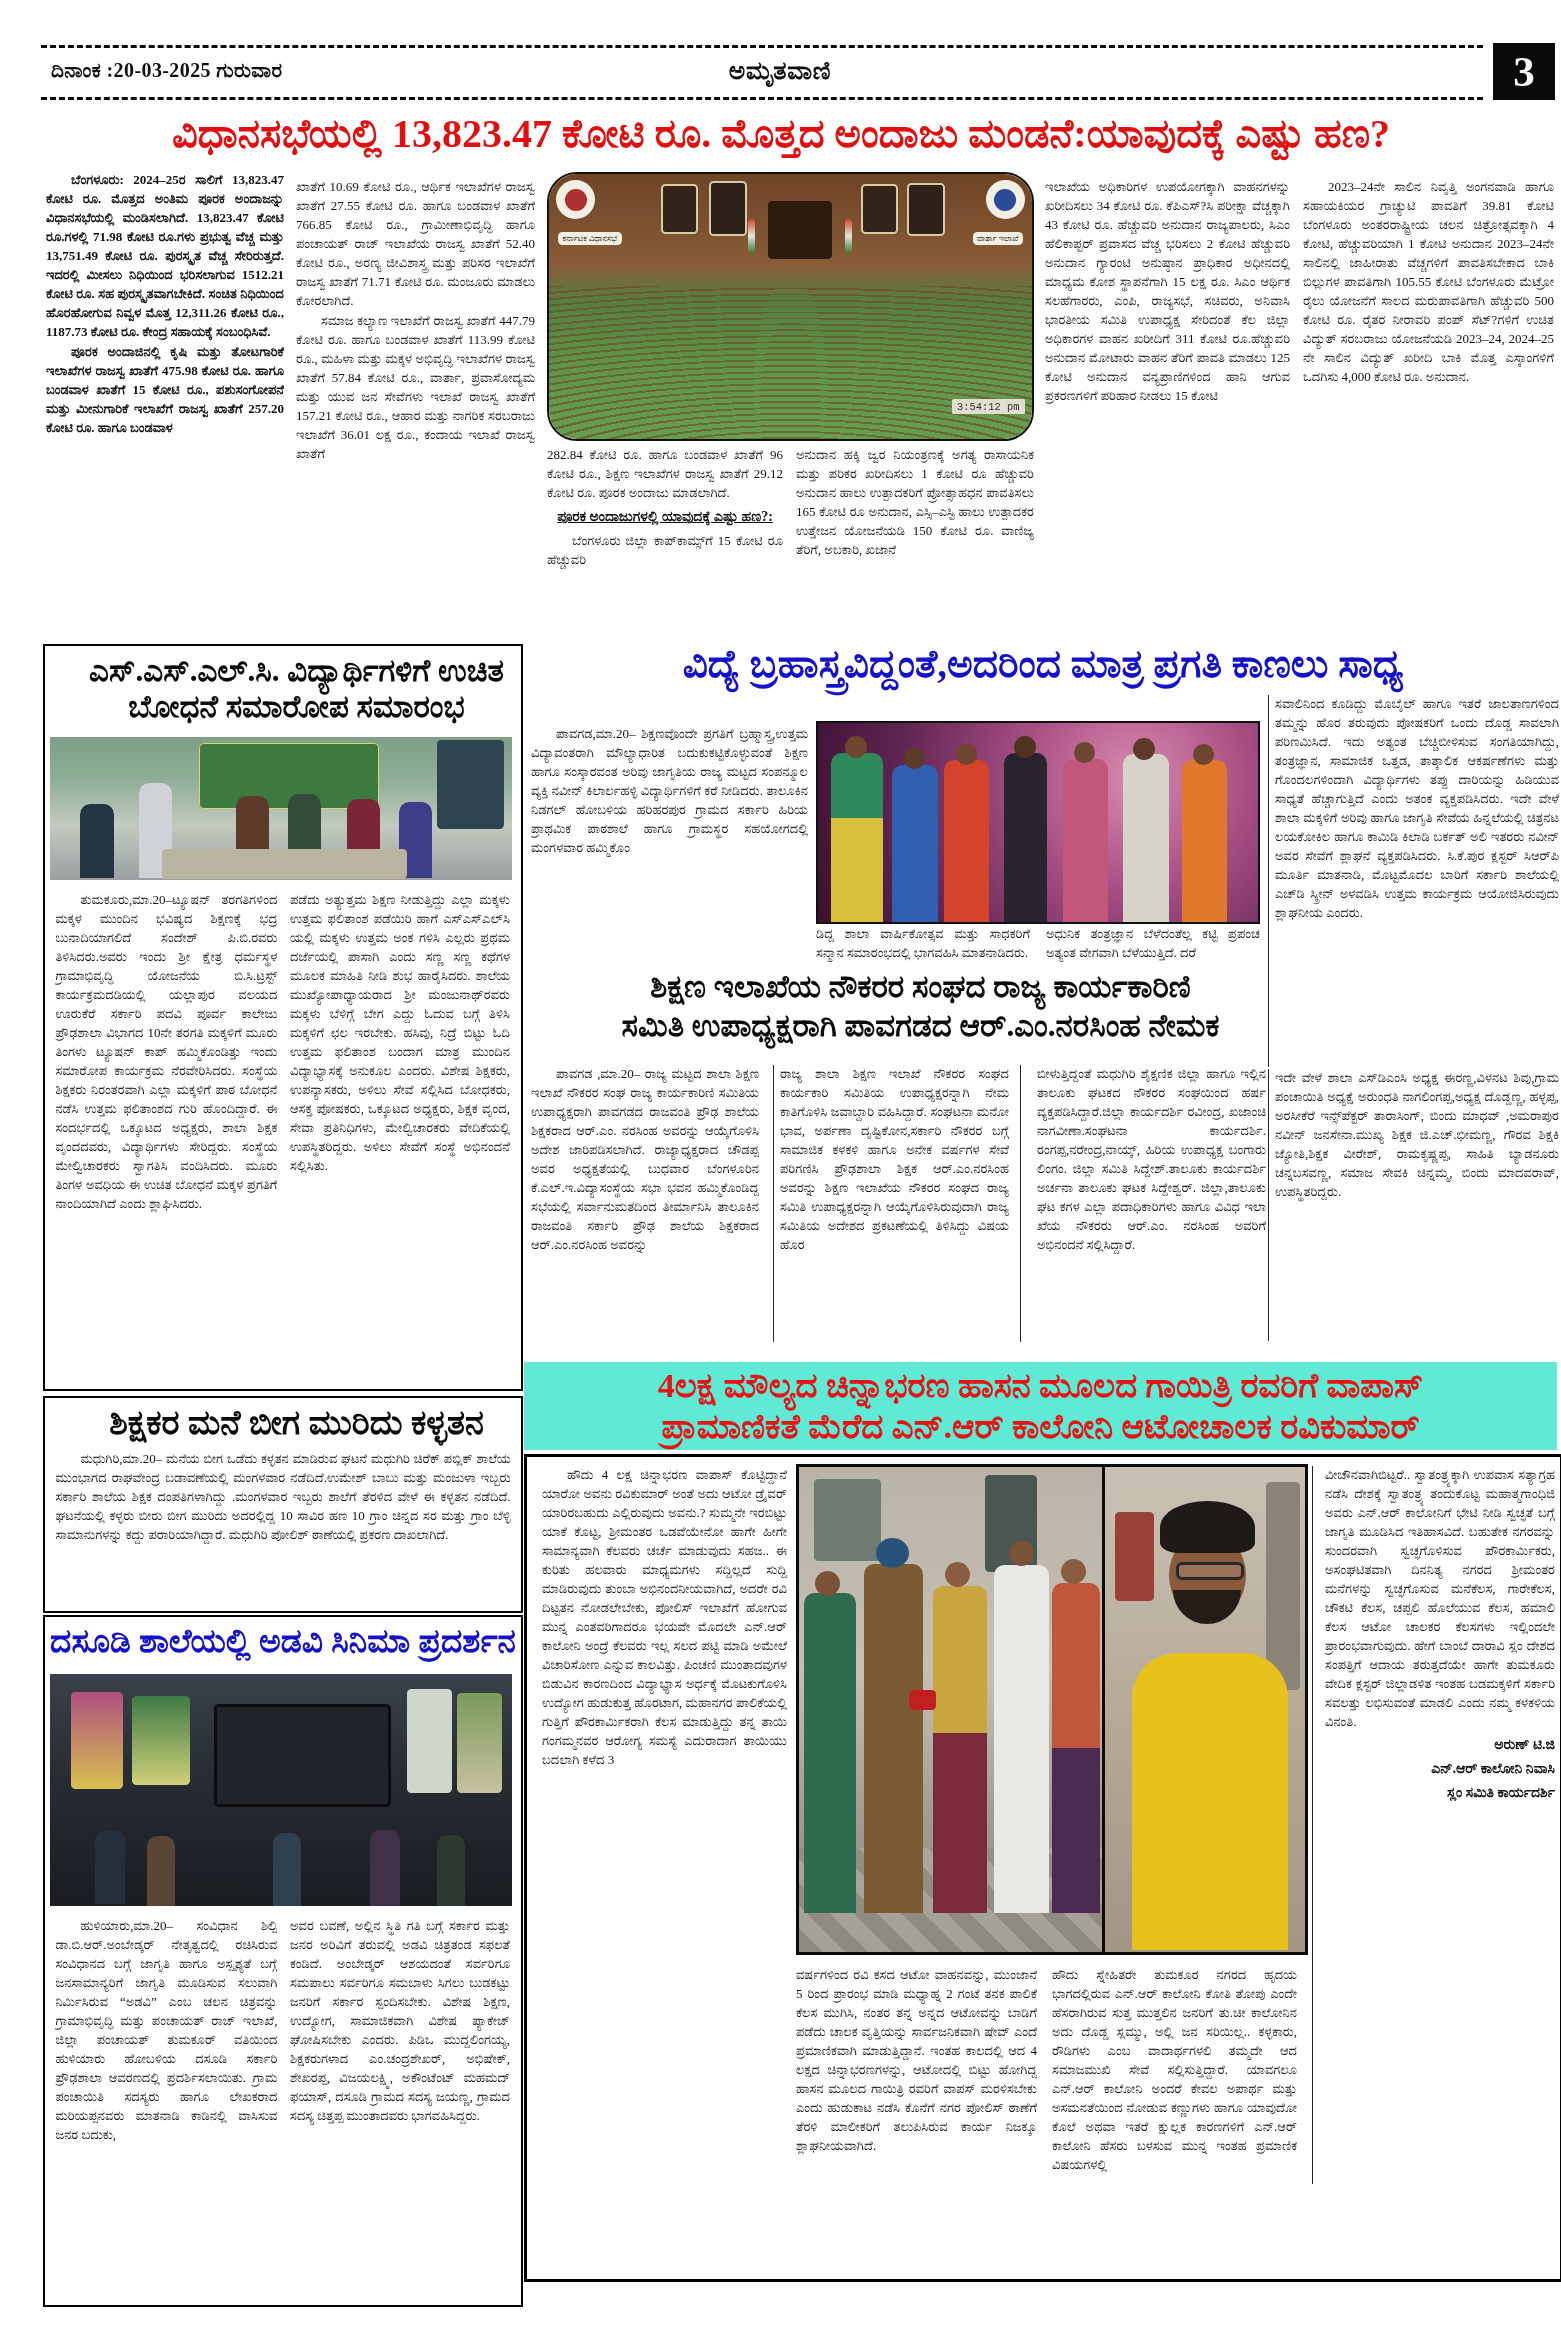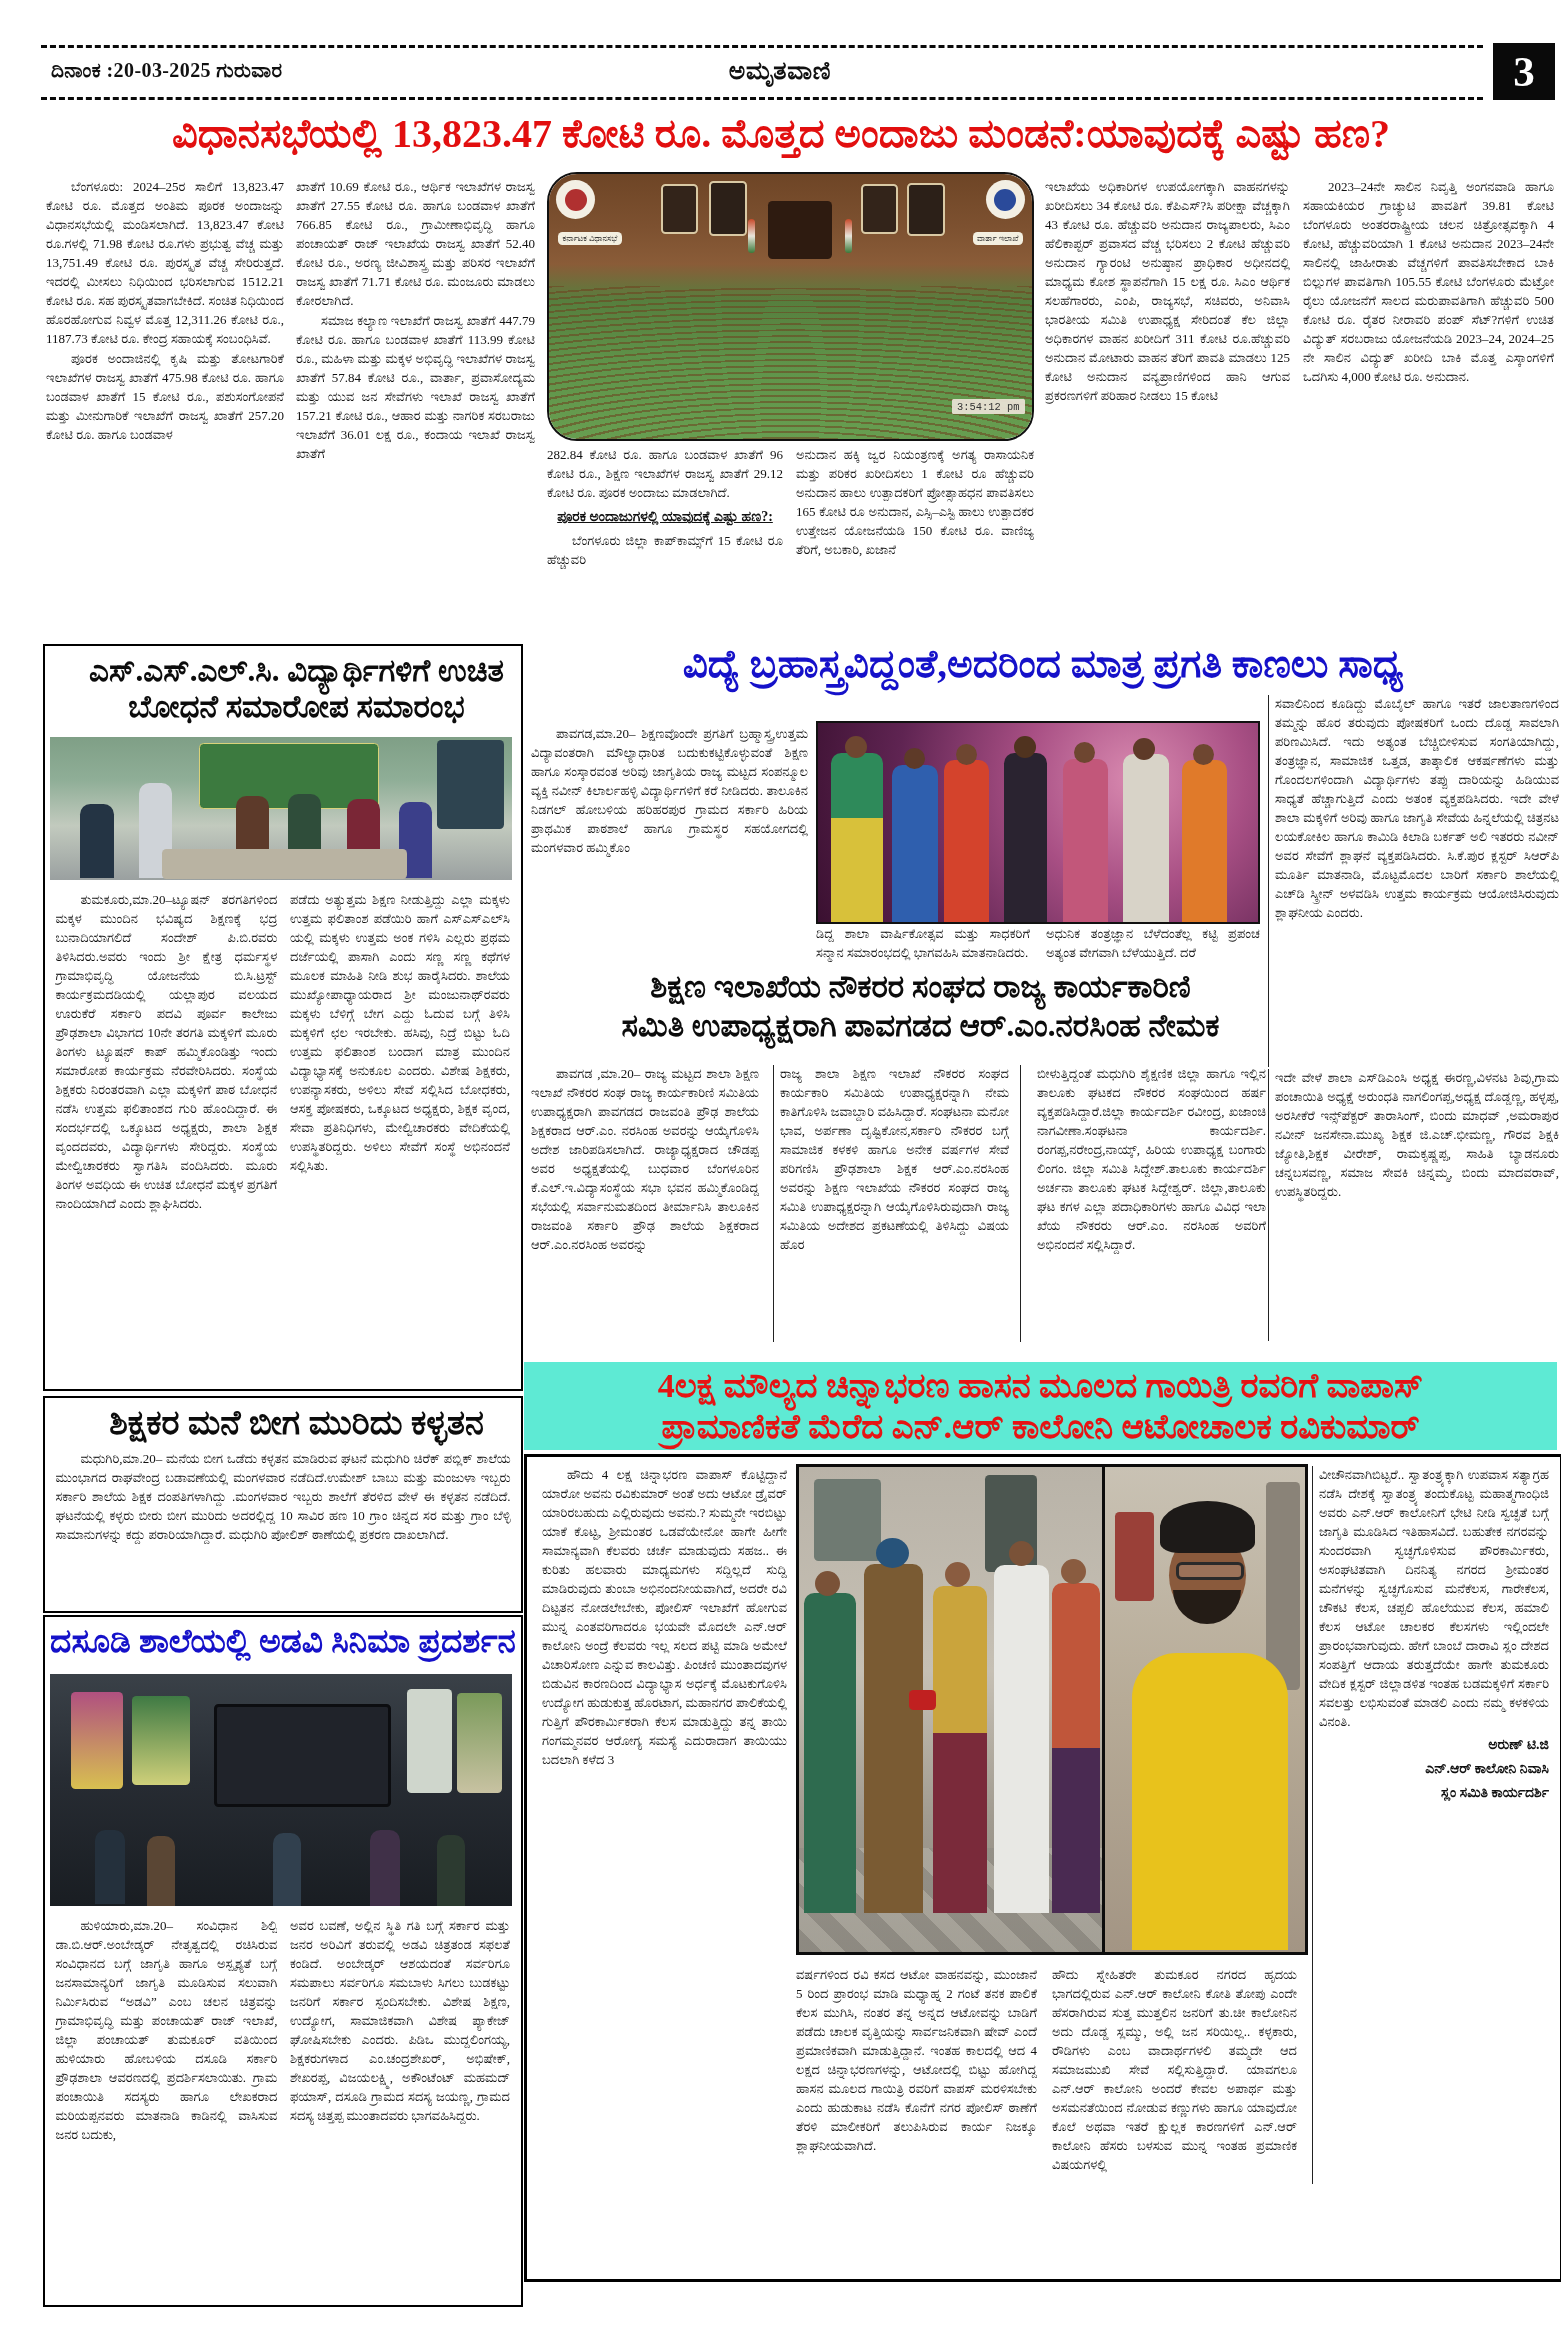--- a/index.html
+++ b/index.html
@@ -38,21 +38,21 @@
 <div id="page">
 
   <div class="abs dashline" style="left:41px;top:45px;width:1442px;"></div>
   <div class="abs dateline" style="left:51px;top:59px;width:446px;">ದಿನಾಂಕ :20-03-2025 ಗುರುವಾರ</div>
   <div class="abs masthead" style="left:520px;top:57px;width:520px;">ಅಮೃತವಾಣಿ</div>
   <div class="abs dashline" style="left:41px;top:97px;width:1442px;"></div>
   <div class="abs pagenum-box" style="left:1493px;top:43px;width:62px;height:57px;">3</div>
 
   <div class="abs lead-head" style="left:30px;top:110px;width:1502px;">ವಿಧಾನಸಭೆಯಲ್ಲಿ 13,823.47 ಕೋಟಿ ರೂ. ಮೊತ್ತದ ಅಂದಾಜು ಮಂಡನೆ:ಯಾವುದಕ್ಕೆ ಎಷ್ಟು ಹಣ?</div>
 
-  <div class="abs col" style="left:46px;top:178px;width:238px;height:459px;">
+  <div class="abs col" style="left:46px;top:171px;width:238px;height:459px;font-weight:bold;">
     <p>ಬೆಂಗಳೂರು: 2024–25ರ ಸಾಲಿಗೆ 13,823.47 ಕೋಟಿ ರೂ. ಮೊತ್ತದ ಅಂತಿಮ ಪೂರಕ ಅಂದಾಜನ್ನು ವಿಧಾನಸಭೆಯಲ್ಲಿ ಮಂಡಿಸಲಾಗಿದೆ. 13,823.47 ಕೋಟಿ ರೂ.ಗಳಲ್ಲಿ 71.98 ಕೋಟಿ ರೂ.ಗಳು ಪ್ರಭುತ್ವ ವೆಚ್ಚ ಮತ್ತು 13,751.49 ಕೋಟಿ ರೂ. ಪುರಸ್ಕೃತ ವೆಚ್ಚ ಸೇರಿರುತ್ತದೆ. ಇದರಲ್ಲಿ ಮೀಸಲು ನಿಧಿಯಿಂದ ಭರಿಸಲಾಗುವ 1512.21 ಕೋಟಿ ರೂ. ಸಹ ಪುರಸ್ಕೃತವಾಗಬೇಕಿದೆ. ಸಂಚಿತ ನಿಧಿಯಿಂದ ಹೊರಹೋಗುವ ನಿವ್ವಳ ಮೊತ್ತ 12,311.26 ಕೋಟಿ ರೂ., 1187.73 ಕೋಟಿ ರೂ. ಕೇಂದ್ರ ಸಹಾಯಕ್ಕೆ ಸಂಬಂಧಿಸಿವೆ.</p>
     <p>ಪೂರಕ ಅಂದಾಜಿನಲ್ಲಿ ಕೃಷಿ ಮತ್ತು ತೋಟಗಾರಿಕೆ ಇಲಾಖೆಗಳ ರಾಜಸ್ವ ಖಾತೆಗೆ 475.98 ಕೋಟಿ ರೂ. ಹಾಗೂ ಬಂಡವಾಳ ಖಾತೆಗೆ 15 ಕೋಟಿ ರೂ., ಪಶುಸಂಗೋಪನೆ ಮತ್ತು ಮೀನುಗಾರಿಕೆ ಇಲಾಖೆಗೆ ರಾಜಸ್ವ ಖಾತೆಗೆ 257.20 ಕೋಟಿ ರೂ. ಹಾಗೂ ಬಂಡವಾಳ</p>
   </div>
   <div class="abs col" style="left:296px;top:178px;width:239px;height:459px;">
     <p class="noind">ಖಾತೆಗೆ 10.69 ಕೋಟಿ ರೂ., ಆರ್ಥಿಕ ಇಲಾಖೆಗಳ ರಾಜಸ್ವ ಖಾತೆಗೆ 27.55 ಕೋಟಿ ರೂ. ಹಾಗೂ ಬಂಡವಾಳ ಖಾತೆಗೆ 766.85 ಕೋಟಿ ರೂ., ಗ್ರಾಮೀಣಾಭಿವೃದ್ಧಿ ಹಾಗೂ ಪಂಚಾಯತ್ ರಾಜ್ ಇಲಾಖೆಯ ರಾಜಸ್ವ ಖಾತೆಗೆ 52.40 ಕೋಟಿ ರೂ., ಅರಣ್ಯ ಜೀವಿಶಾಸ್ತ್ರ ಮತ್ತು ಪರಿಸರ ಇಲಾಖೆಗೆ ರಾಜಸ್ವ ಖಾತೆಗೆ 71.71 ಕೋಟಿ ರೂ. ಮಂಜೂರು ಮಾಡಲು ಕೋರಲಾಗಿದೆ.</p>
     <p>ಸಮಾಜ ಕಲ್ಯಾಣ ಇಲಾಖೆಗೆ ರಾಜಸ್ವ ಖಾತೆಗೆ 447.79 ಕೋಟಿ ರೂ. ಹಾಗೂ ಬಂಡವಾಳ ಖಾತೆಗೆ 113.99 ಕೋಟಿ ರೂ., ಮಹಿಳಾ ಮತ್ತು ಮಕ್ಕಳ ಅಭಿವೃದ್ಧಿ ಇಲಾಖೆಗಳ ರಾಜಸ್ವ ಖಾತೆಗೆ 57.84 ಕೋಟಿ ರೂ., ವಾರ್ತಾ, ಪ್ರವಾಸೋದ್ಯಮ ಮತ್ತು ಯುವ ಜನ ಸೇವೆಗಳು ಇಲಾಖೆ ರಾಜಸ್ವ ಖಾತೆಗೆ 157.21 ಕೋಟಿ ರೂ., ಆಹಾರ ಮತ್ತು ನಾಗರಿಕ ಸರಬರಾಜು ಇಲಾಖೆಗೆ 36.01 ಲಕ್ಷ ರೂ., ಕಂದಾಯ ಇಲಾಖೆ ರಾಜಸ್ವ ಖಾತೆಗೆ</p>
   </div>
 
   <div class="photo pframe" style="left:547px;top:172px;width:483px;height:265px;border-radius:30px;">
     <div class="abs" style="left:0;top:0;width:100%;height:100%;background:linear-gradient(180deg,#6e4526 0%,#7d5130 20%,#8a5c38 34%,#567f3e 48%,#5f944a 72%,#679e50 100%);"></div>
@@ -238,21 +238,21 @@
       </div>
     </div>
 
     <div class="col" style="position:absolute;left:269px;top:509px;width:241px;height:294px;">
       <p class="noind">ವರ್ಷಗಳಿಂದ ರವಿ ಕಸದ ಆಟೋ ವಾಹನವನ್ನು, ಮುಂಜಾನೆ 5 ರಿಂದ ಪ್ರಾರಂಭ ಮಾಡಿ ಮಧ್ಯಾಹ್ನ 2 ಗಂಟೆ ತನಕ ಪಾಲಿಕೆ ಕೆಲಸ ಮುಗಿಸಿ, ನಂತರ ತನ್ನ ಅನ್ನದ ಆಟೋವನ್ನು ಬಾಡಿಗೆ ಪಡೆದು ಚಾಲಕ ವೃತ್ತಿಯನ್ನು ಸಾರ್ವಜನಿಕವಾಗಿ ಷೇವ್ ಎಂದೆ ಪ್ರಮಾಣಿಕವಾಗಿ ಮಾಡುತ್ತಿದ್ದಾನೆ. ಇಂತಹ ಕಾಲದಲ್ಲಿ ಆದ 4 ಲಕ್ಷದ ಚಿನ್ನಾಭರಣಗಳನ್ನು, ಆಟೋದಲ್ಲಿ ಬಿಟ್ಟು ಹೋಗಿದ್ದ ಹಾಸನ ಮೂಲದ ಗಾಯಿತ್ರಿ ರವರಿಗೆ ವಾಪಸ್ ಮರಳಿಸಬೇಕು ಎಂದು ಹುಡುಕಾಟ ನಡೆಸಿ ಕೊನೆಗೆ ನಗರ ಪೋಲಿಸ್ ಠಾಣೆಗೆ ತೆರಳಿ ಮಾಲೀಕರಿಗೆ ತಲುಪಿಸಿರುವ ಕಾರ್ಯ ನಿಜಕ್ಕೂ ಶ್ಲಾಘನೀಯವಾಗಿದೆ.</p>
     </div>
     <div class="col" style="position:absolute;left:525px;top:509px;width:245px;height:294px;">
       <p class="noind">ಹೌದು ಸ್ನೇಹಿತರೇ ತುಮಕೂರ ನಗರದ ಹೃದಯ ಭಾಗದಲ್ಲಿರುವ ಎನ್.ಆರ್ ಕಾಲೋನಿ ಕೋತಿ ತೋಪು ಎಂದೇ ಹೆಸರಾಗಿರುವ ಸುತ್ತ ಮುತ್ತಲಿನ ಜನರಿಗೆ ತು.ಚೀ ಕಾಲೋನಿನ ಅದು ದೊಡ್ಡ ಸ್ಲಮ್ಮು, ಅಲ್ಲಿ ಜನ ಸರಿಯಿಲ್ಲ.. ಕಳ್ಳಕಾರು, ರೌಡಿಗಳು ಎಂಬ ವಾದಾರ್ಥಗಳಲಿ ತಮ್ಮದೇ ಆದ ಸಮಾಜಮುಖಿ ಸೇವೆ ಸಲ್ಲಿಸುತ್ತಿದ್ದಾರೆ. ಯಾವಗಲೂ ಎನ್.ಆರ್ ಕಾಲೋನಿ ಅಂದರೆ ಕೇವಲ ಅಪಾರ್ಥ ಮತ್ತು ಅಸಮನತೆಯಿಂದ ನೋಡುವ ಕಣ್ಣುಗಳು ಹಾಗೂ ಯಾವುದೋ ಕೊಲೆ ಅಥವಾ ಇತರೆ ಕ್ಷುಲ್ಲಕ ಕಾರಣಗಳಿಗೆ ಎನ್.ಆರ್ ಕಾಲೋನಿ ಹೆಸರು ಬಳಸುವ ಮುನ್ನ ಇಂತಹ ಪ್ರಮಾಣಿಕ ವಿಷಯಗಳಲ್ಲಿ</p>
     </div>
 
-    <div class="col rule-l" style="position:absolute;left:785px;top:9px;width:230px;height:718px;padding-left:6px;">
+    <div class="col rule-l" style="position:absolute;left:785px;top:9px;width:230px;height:718px;padding-left:12px;">
       <p class="noind">ವೀಚೌನವಾಗಿಬಿಟ್ಟರೆ.. ಸ್ವಾತಂತ್ರ್ಯಕ್ಕಾಗಿ ಉಪವಾಸ ಸತ್ಯಾಗ್ರಹ ನಡೆಸಿ ದೇಶಕ್ಕೆ ಸ್ವಾತಂತ್ರ್ಯ ತಂದುಕೊಟ್ಟ ಮಹಾತ್ಮಗಾಂಧಿಜಿ ಅವರು ಎನ್.ಆರ್ ಕಾಲೋನಿಗೆ ಭೇಟಿ ನೀಡಿ ಸ್ವಚ್ಛತೆ ಬಗ್ಗೆ ಜಾಗೃತಿ ಮೂಡಿಸಿದ ಇತಿಹಾಸವಿದೆ. ಬಹುತೇಕ ನಗರವನ್ನು ಸುಂದರವಾಗಿ ಸ್ವಚ್ಛಗೊಳಿಸುವ ಪೌರಕಾರ್ಮಿಕರು, ಅಸಂಘಟಿತವಾಗಿ ದಿನನಿತ್ಯ ನಗರದ ಶ್ರೀಮಂತರ ಮನೆಗಳನ್ನು ಸ್ವಚ್ಛಗೊಸುವ ಮನೆಕೆಲಸ, ಗಾರೇಕೆಲಸ, ಚೌಕಟಿ ಕೆಲಸ, ಚಪ್ಪಲಿ ಹೊಲೆಯುವ ಕೆಲಸ, ಹಮಾಲಿ ಕೆಲಸ ಆಟೋ ಚಾಲಕರ ಕೆಲಸಗಳು ಇಲ್ಲಿಂದಲೇ ಪ್ರಾರಂಭವಾಗುವುದು. ಹೇಗೆ ಬಾಂಬೆ ದಾರಾವಿ ಸ್ಲಂ ದೇಶದ ಸಂಪತ್ತಿಗೆ ಆದಾಯ ತರುತ್ತದೆಯೇ ಹಾಗೇ ತುಮಕೂರು ವೇದಿಕ ಕ್ಲಸ್ಟರ್ ಜಿಲ್ಲಾಡಳಿತ ಇಂತಹ ಬಡಮಕ್ಕಳಿಗೆ ಸರ್ಕಾರಿ ಸವಲತ್ತು ಲಭಿಸುವಂತೆ ಮಾಡಲಿ ಎಂದು ನಮ್ಮ ಕಳಕಳಿಯ ವಿನಂತಿ.</p>
       <div class="byline">
         <div>ಅರುಣ್ ಟಿ.ಜಿ</div>
         <div>ಎನ್.ಆರ್ ಕಾಲೋನಿ ನಿವಾಸಿ</div>
         <div>ಸ್ಲಂ ಸಮಿತಿ ಕಾರ್ಯದರ್ಶಿ</div>
       </div>
     </div>
   </div>
 
 </div>

